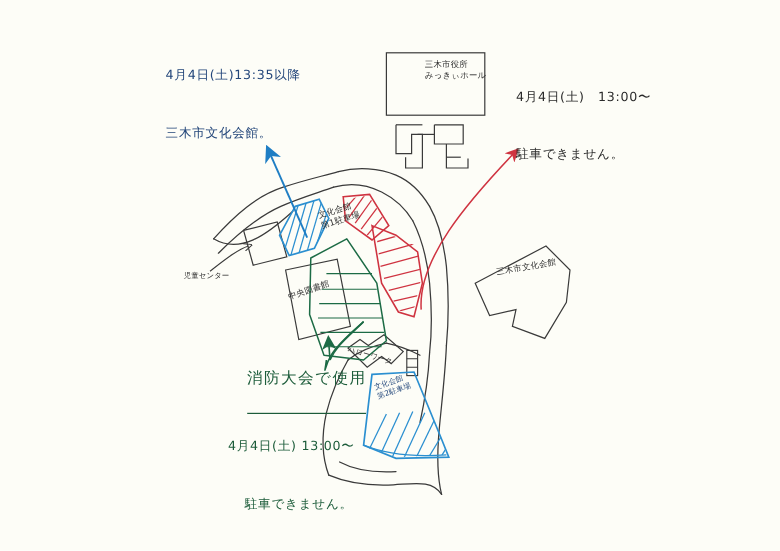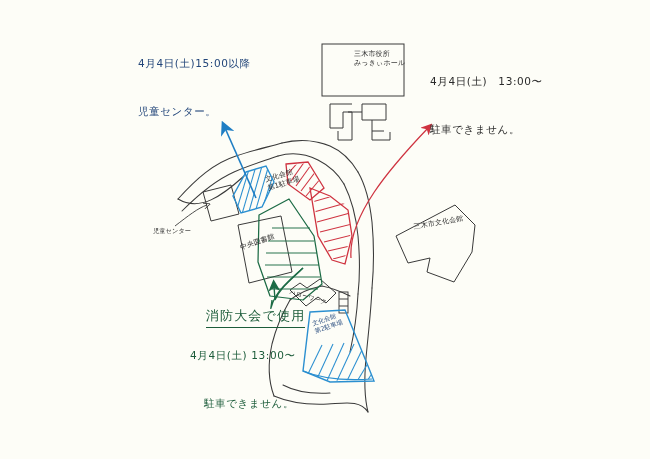--- a/index.html
+++ b/index.html
@@ -32,21 +32,21 @@
   }
   .note-line { display: block; }
   .note-blue  { color: #23467a; }
   .note-red   { color: #2b2b2b; }
   .note-green { color: #1c5c3a; }
   .note-green .hdr {
     font-size: 13px;
     letter-spacing: 1.2px;
     border-bottom: 1.1px solid #1c5c3a;
     display: inline-block;
-    padding-bottom: 1px;
+    padding-bottom: 18px;
     margin-bottom: 2px;
   }
   .maplabel {
     position: absolute;
     white-space: pre;
     font-size: 8.5px;
     line-height: 1.35;
     color: #2f2f2f;
     letter-spacing: 0.3px;
   }
@@ -214,22 +214,22 @@
 
     <path d="M256,198 L225,128" fill="none" stroke="#1f7ec4" stroke-width="1.6" marker-end="url(#arrowBlue)"></path>
 
     <path d="M351,258 C348,216 390,168 428,128" fill="none" stroke="#cf3340" stroke-width="1.25" marker-end="url(#arrowRed)"></path>
 
     <path d="M303,268 C292,278 282,286 276,296 C270,306 270,316 272,300" fill="none" stroke="#1c6b45" stroke-width="1.35"></path>
     <path d="M303,268 C291,280 280,288 275,300 L274,286" fill="none" stroke="#1c6b45" stroke-width="1.35" marker-end="url(#arrowGreen)"></path>
   </svg>
 
   <div class="note note-blue" style="left:138px; top:22px;">
-    <span class="note-line">4月4日(土)15:00以降</span>
-    <span class="note-line">児童センター。</span>
+    <span class="note-line">4月4日(土)13:35以降</span>
+    <span class="note-line">三木市文化会館。</span>
   </div>
 
   <div class="note note-red" style="left:430px; top:40px;">
     <span class="note-line">4月4日(土)　13:00〜</span>
     <span class="note-line">駐車できません。</span>
   </div>
 
   <div class="note note-green" style="left:190px; top:290px;">
     <span class="hdr">消防大会で使用</span>
     <span class="note-line">4月4日(土) 13:00〜</span>

